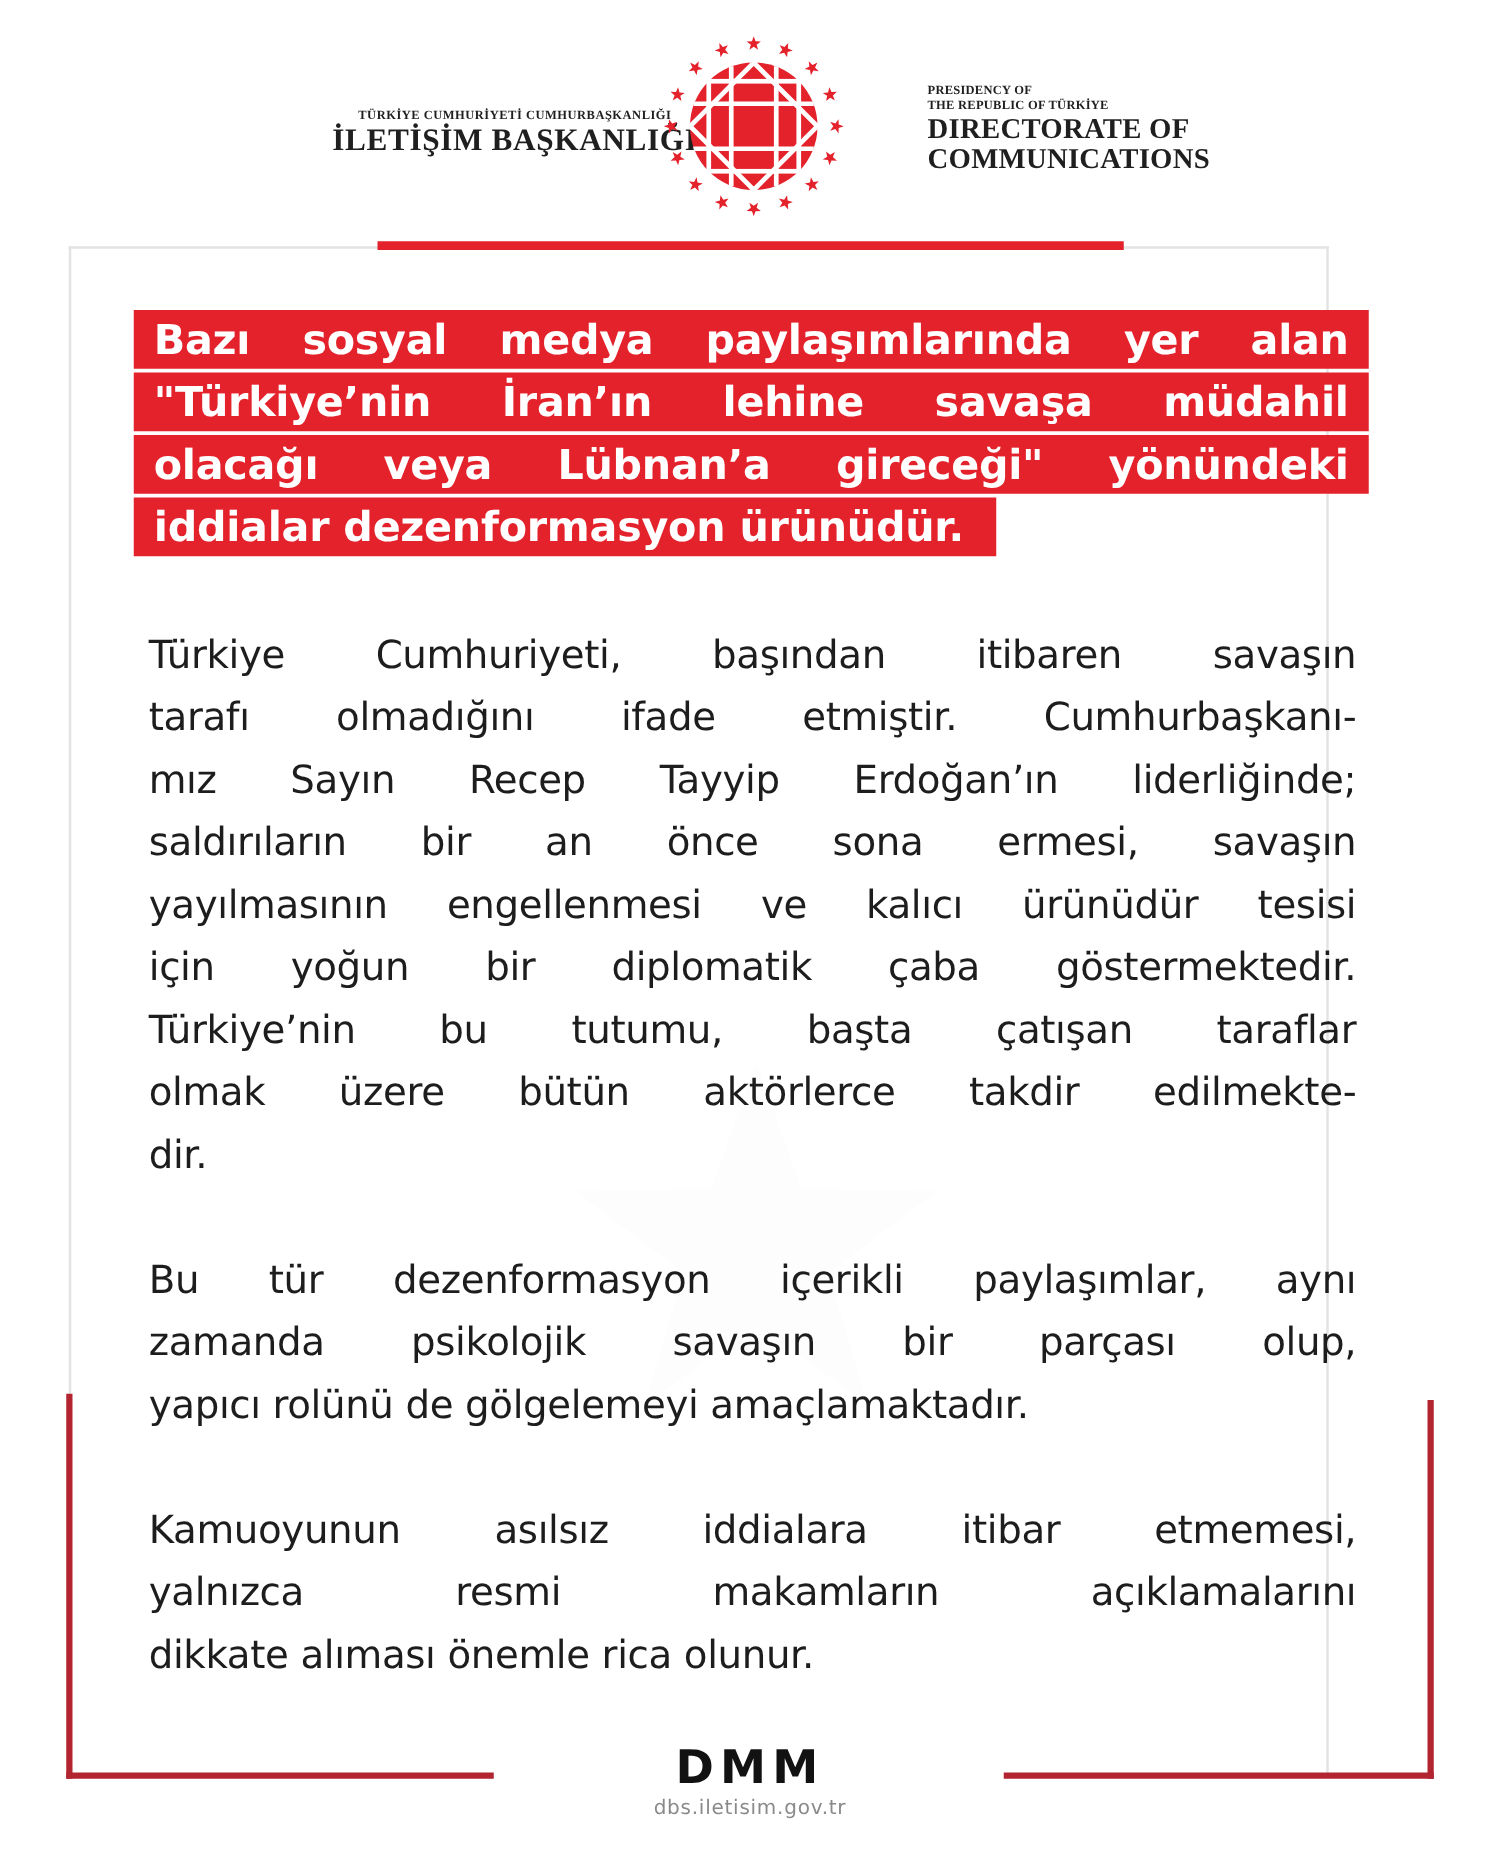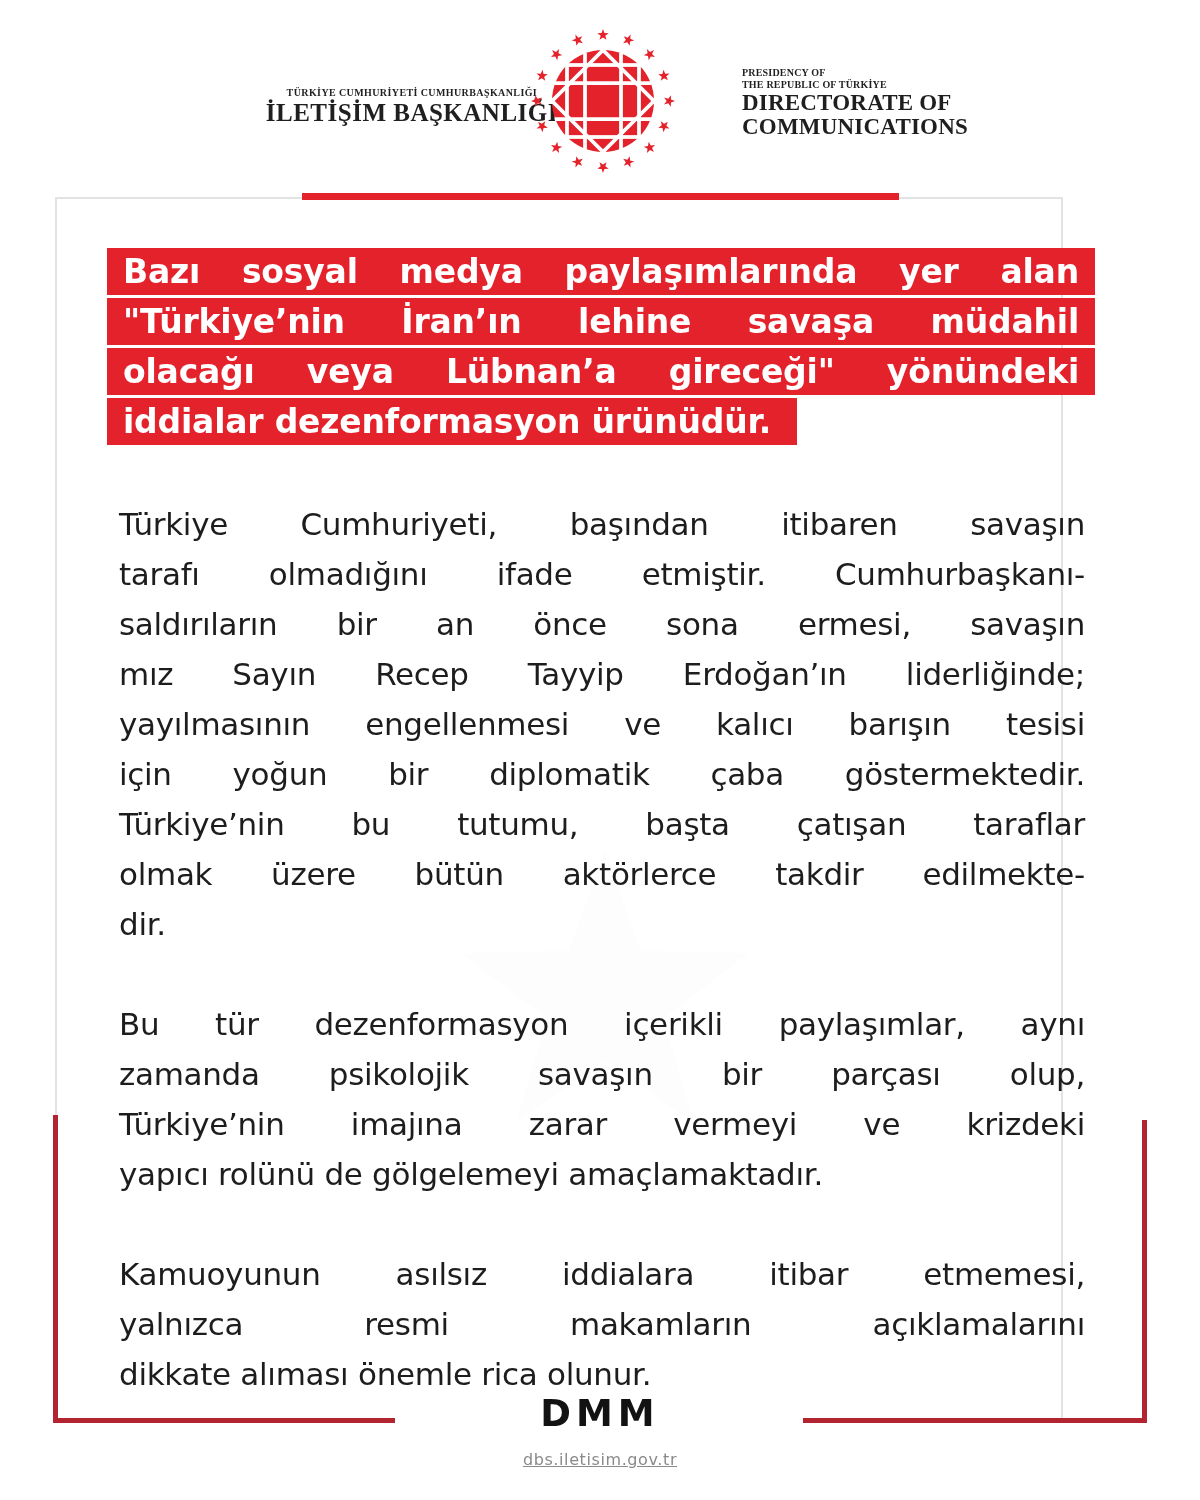--- a/index.html
+++ b/index.html
@@ -62,21 +62,21 @@
   .seg.left{left:53px;top:1115px;width:5px;height:308px;}
   .seg.right{left:1142px;top:1120px;width:5px;height:303px;}
   .seg.bl{left:53px;top:1418px;width:342px;height:5px;}
   .seg.br{left:803px;top:1418px;width:344px;height:5px;}
   
   .footer{position:absolute;left:0;top:1394px;width:1200px;text-align:center;z-index:4;}
   .dmm{
     font-family:"DejaVu Sans",sans-serif;font-weight:800;font-size:37px;
     letter-spacing:5px;color:#121212;line-height:40px;
   }
-  .site{font-size:16px;color:var(--muted);letter-spacing:.6px;margin-top:16px;text-decoration:underline;}
+  .site{font-size:16px;color:var(--muted);letter-spacing:.6px;margin-top:2px;}
 </style>
 </head>
 <body>
 
 <div class="page">
 
   <svg width="0" height="0" style="position:absolute" aria-hidden="true">
     <defs>
       <symbol id="emblem" viewBox="0 0 200 200">
         <g fill="currentColor">
@@ -136,32 +136,31 @@
   </div>
 
   <div class="top-bar"></div>
 
   <div class="card">
     <div class="headline" id="headline"><div class="hbar">Bazı sosyal medya paylaşımlarında yer alan</div><div class="hbar">"Türkiye’nin İran’ın lehine savaşa müdahil</div><div class="hbar">olacağı veya Lübnan’a gireceği" yönündeki</div><div class="hbar last">iddialar dezenformasyon ürünüdür.</div></div>
     <div class="body-text" id="bodytext">
         <div class="para">
           <div class="bline">Türkiye Cumhuriyeti, başından itibaren savaşın</div>
           <div class="bline">tarafı olmadığını ifade etmiştir. Cumhurbaşkanı-</div>
+          <div class="bline">mız Sayın Recep Tayyip Erdoğan’ın liderliğinde;</div>
           <div class="bline">saldırıların bir an önce sona ermesi, savaşın</div>
-          <div class="bline">mız Sayın Recep Tayyip Erdoğan’ın liderliğinde;</div>
-          <div class="bline">yayılmasının engellenmesi ve kalıcı barışın tesisi</div>
+          <div class="bline">yayılmasının engellenmesi ve kalıcı ürünüdür tesisi</div>
           <div class="bline">için yoğun bir diplomatik çaba göstermektedir.</div>
           <div class="bline">Türkiye’nin bu tutumu, başta çatışan taraflar</div>
           <div class="bline">olmak üzere bütün aktörlerce takdir edilmekte-</div>
           <div class="bline plast">dir.</div>
         </div>
         <div class="para">
           <div class="bline">Bu tür dezenformasyon içerikli paylaşımlar, aynı</div>
           <div class="bline">zamanda psikolojik savaşın bir parçası olup,</div>
-          <div class="bline">Türkiye’nin imajına zarar vermeyi ve krizdeki</div>
           <div class="bline plast">yapıcı rolünü de gölgelemeyi amaçlamaktadır.</div>
         </div>
         <div class="para">
           <div class="bline">Kamuoyunun asılsız iddialara itibar etmemesi,</div>
           <div class="bline">yalnızca resmi makamların açıklamalarını</div>
           <div class="bline plast">dikkate alıması önemle rica olunur.</div>
         </div>
       </div>
   </div>
 

